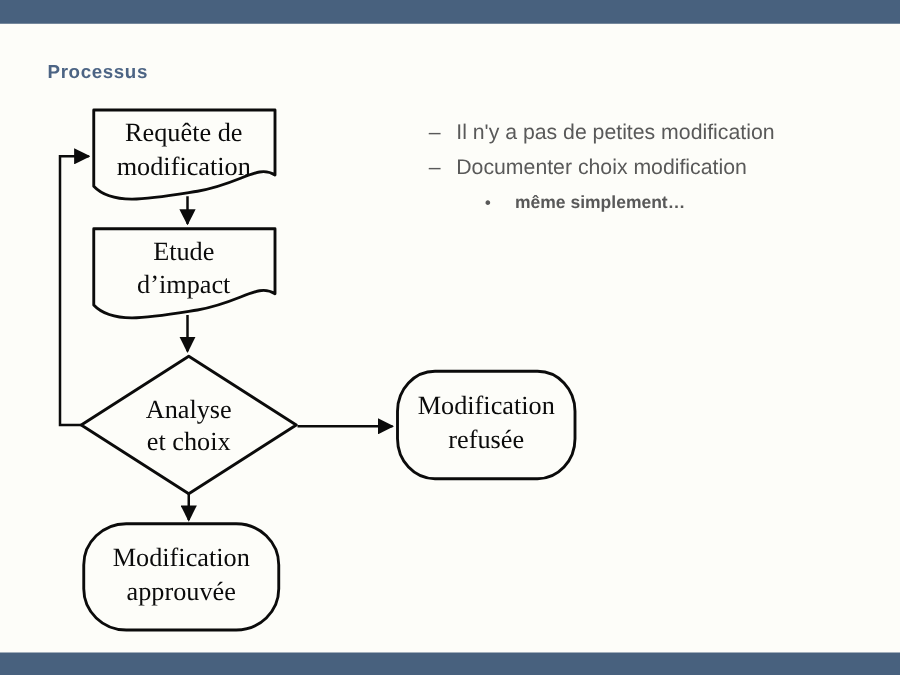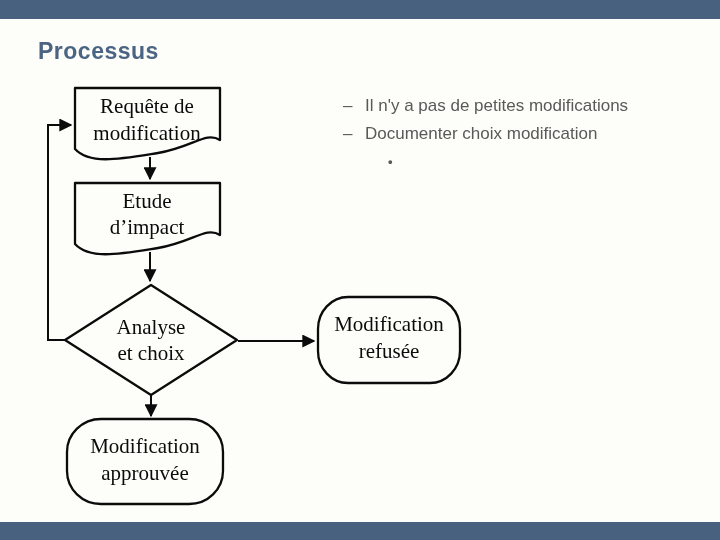--- a/index.html
+++ b/index.html
@@ -24,22 +24,22 @@
     background: #48617e;
   }
   .bottom-bar {
     position: absolute;
     left: 0; top: 522px;
     width: 720px; height: 18px;
     background: #48617e;
   }
   .slide-title {
     position: absolute;
-    left: 38px; top: 39px;
-    font-size: 23px;
+    left: 38px; top: 50px;
+    font-size: 15px;
     font-weight: bold;
     letter-spacing: 0.5px;
     color: #4c6484;
     line-height: 1.1;
   }
   .flow-svg {
     position: absolute;
     left: 0; top: 0;
     width: 720px; height: 540px;
   }
@@ -90,28 +90,29 @@
 
 <div class="slide">
 
   <div class="top-bar"></div>
 
   <div class="slide-title">Processus</div>
 
   <div>
     <div class="bullet-row" style="left:343px; top:96px;">
       <span class="marker">–</span>
-      <span>Il n'y a pas de petites modifications</span>
+      <span>Il n'y a pas de petites modification</span>
     </div>
     <div class="bullet-row" style="left:343px; top:124px;">
       <span class="marker">–</span>
       <span>Documenter choix modification</span>
     </div>
     <div class="bullet-row sub" style="left:388px; top:153px;">
       <span class="marker">•</span>
+      <span>même simplement…</span>
     </div>
   </div>
 
   <svg class="flow-svg" viewBox="0 0 720 540">
     <defs>
       <marker id="arrow" viewBox="0 0 10 10" refX="9" refY="5" markerWidth="6.5" markerHeight="6.5" orient="auto-start-reverse">
         <path d="M 0 0 L 10 5 L 0 10 z" fill="#0b0b0b"></path>
       </marker>
     </defs>
 

